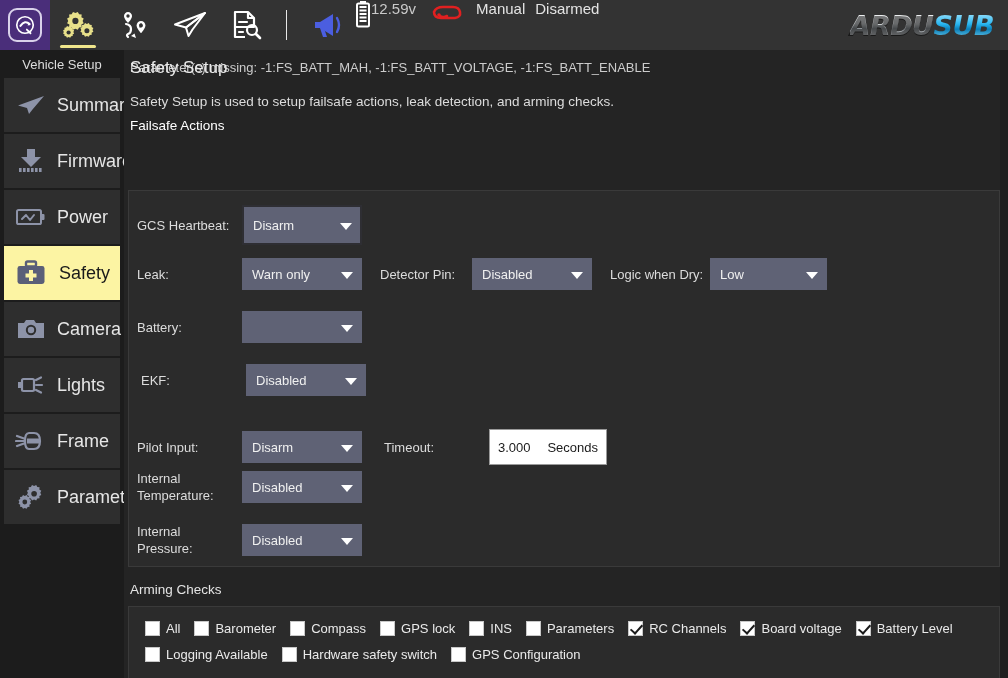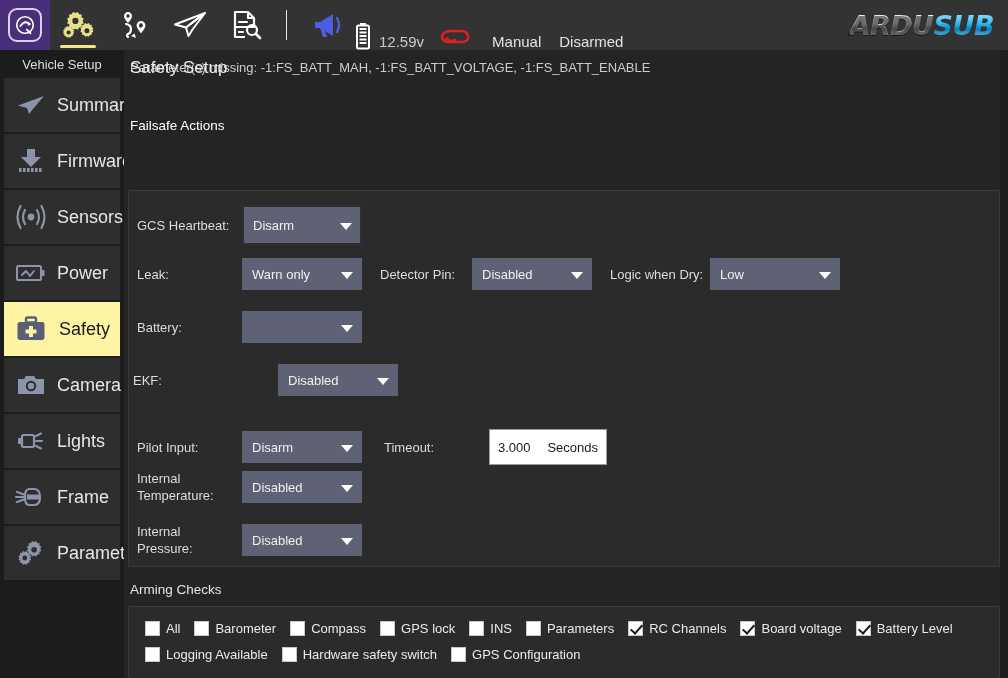--- a/index.html
+++ b/index.html
@@ -35,21 +35,21 @@
   .tb-item.active::after {
     content: ""; position: absolute; left: 10px; right: 10px; bottom: 2px;
     height: 3px; background: #f0e68c; border-radius: 2px;
   }
   .tb-sep {
     width: 1px; align-self: center; height: 30px;
     background: #e8e8e8; margin: 0 12px; flex: 0 0 auto;
   }
   .tb-gap { width: 14px; flex: 0 0 auto; }
   .tb-status {
-    display: flex; align-items: flex-end; gap: 8px;
+    display: flex; align-items: flex-start; 
     color: #cfcfcf; font-size: 15px; flex: 0 0 auto;
   }
   .tb-status .volt { color: #c9c9c9; font-size: 15px; }
   .tb-mode { color: #e3e3e3; font-size: 15px; margin-left: 12px; }
   .tb-arm  { color: #e3e3e3; font-size: 15px; margin-left: 10px; }
   .tb-spacer { flex: 1 1 auto; }
   .brand {
     display: flex; align-items: center; padding-right: 14px;
     font-family: "DejaVu Sans", sans-serif;
     font-size: 27px; font-weight: bold; font-style: italic;
@@ -289,30 +289,20 @@
           <rect x="7" y="20" width="2.6" height="4"></rect>
         <rect x="11" y="20" width="2.6" height="4"></rect>
           <rect x="15" y="20" width="2.6" height="4"></rect>
         <rect x="19" y="20" width="2.6" height="4"></rect>
           <rect x="23" y="20" width="2.6" height="4"></rect>
       </svg>
     </span>
     <span>Firmware</span>
   </div>
 
-  <div class="side-item">
-    <span class="ico">
-      <svg width="32" height="26" viewBox="0 0 32 26">
-        <circle cx="16" cy="13" r="3.4"></circle>
-        <path d="M10 6 q-4 7 0 14 M22 6 q4 7 0 14" fill="none" stroke="#8d93a8" stroke-width="2.2" stroke-linecap="round"></path>
-        <path d="M5.5 2 q-6 11 0 22 M26.5 2 q6 11 0 22" fill="none" stroke="#8d93a8" stroke-width="2.2" stroke-linecap="round"></path>
-      </svg>
-    </span>
-    <span>Sensors</span>
-  </div>
 
   <div class="side-item">
     <span class="ico">
       <svg width="32" height="22" viewBox="0 0 32 22">
         <rect x="2" y="4" width="24" height="14" rx="1.6" fill="none" stroke="#8d93a8" stroke-width="2"></rect>
         <rect x="26" y="8" width="3.5" height="6" rx="1"></rect>
         <path d="M7 13 l4-4 4 5 4-5" fill="none" stroke="#8d93a8" stroke-width="2" stroke-linecap="round" stroke-linejoin="round"></path>
       </svg>
     </span>
     <span>Power</span>
@@ -375,20 +365,21 @@
     </span>
     <span>Parameters</span>
   </div>
 </div>
 
 <div id="main">
 
   <div class="head-wrap">
     <div class="param-missing">Parameter(s) missing: -1:FS_BATT_MAH, -1:FS_BATT_VOLTAGE, -1:FS_BATT_ENABLE</div>
     <div class="page-title">Safety Setup</div>
+    <div class="page-sub">Safety Setup is used to setup failsafe actions, leak detection, and arming checks.</div>
     <div class="sect-label">Failsafe Actions</div>
   </div>
 
   <div class="group-box" id="failsafe-box">
 
     <div class="row" style="left:8px; top:14px;">
       <span class="lbl" style="width:105px;">GCS Heartbeat:</span>
       <div class="sel focused" style="width:120px;">
         <span>Disarm</span>
         <span class="arrow"></span>
@@ -400,35 +391,35 @@
       <div class="sel" style="width:120px;">
         <span>Warn only</span>
         <span class="arrow"></span>
       </div>
       <span class="lbl" style="margin-left:18px; width:92px;">Detector Pin:</span>
       <div class="sel" style="width:120px;">
         <span>Disabled</span>
         <span class="arrow"></span>
       </div>
       <span class="lbl" style="margin-left:18px; width:100px;">Logic when Dry:</span>
-      <div class="sel" style="width:130px;">
+      <div class="sel" style="width:117px;">
         <span>Low</span>
         <span class="arrow"></span>
       </div>
     </div>
 
     <div class="row" style="left:8px; top:120px;">
       <span class="lbl" style="width:105px;">Battery:</span>
       <div class="sel" style="width:120px;">
         <span></span>
         <span class="arrow"></span>
       </div>
     </div>
 
-    <div class="row" style="left:4px; top:173px;gap:40px;">
+    <div class="row" style="left:12px; top:173px;">
       <span class="lbl" style="width:105px;">EKF:</span>
       <div class="sel" style="width:120px;">
         <span>Disabled</span>
         <span class="arrow"></span>
       </div>
     </div>
 
     <div class="row" style="left:8px; top:238px;">
       <span class="lbl" style="width:105px;">Pilot Input:</span>
       <div class="sel" style="width:120px;">

